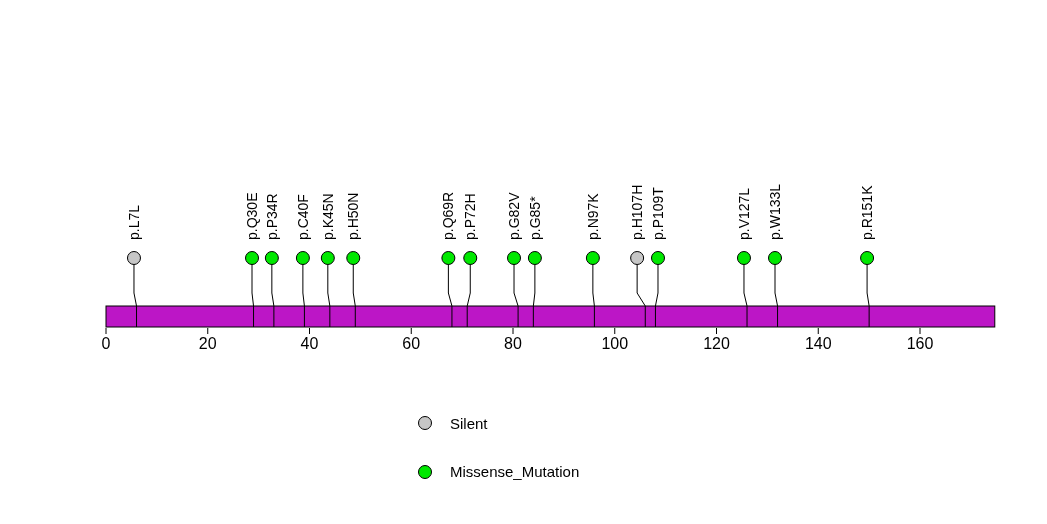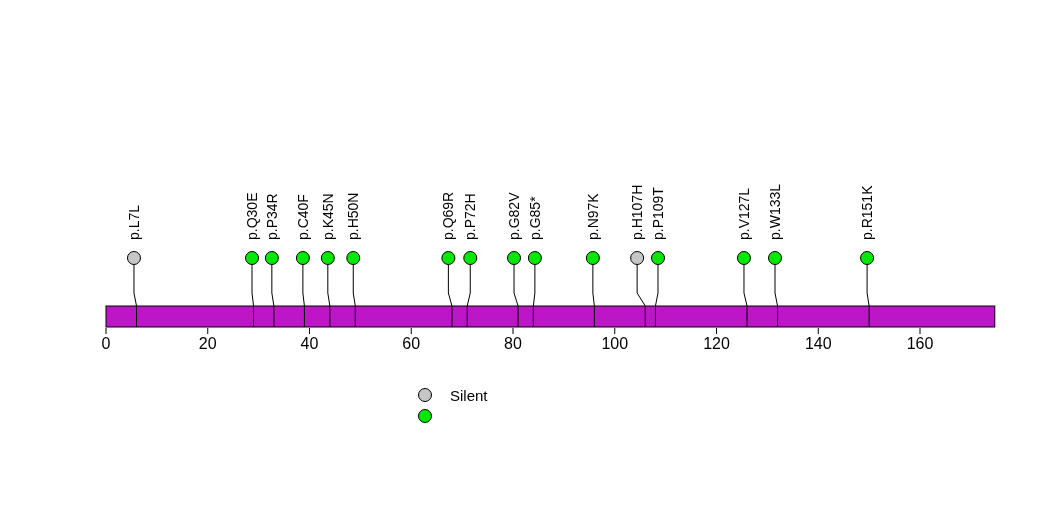--- a/index.html
+++ b/index.html
@@ -1,21 +1,21 @@
 <!DOCTYPE html>
 <html><head>
 <meta charset="utf-8">
 <style>
   html,body{margin:0;padding:0;background:#fff;}
   body{width:1047px;height:524px;overflow:hidden;font-family:"Liberation Sans",sans-serif;}
   .canvas{position:relative;width:1047px;height:524px;background:#fff;}
   #chart-svg{position:absolute;left:0;top:0;}
   #chart-svg text{font-family:"Liberation Sans",sans-serif;fill:#000;}
   .legend{position:absolute;left:418px;top:385px;}
-  .legend-row{display:flex;align-items:center;height:20.5px;}
+  .legend-row{display:flex;align-items:center;height:20.5px;margin-top:28px;}
   .swatch{width:12px;height:12px;border:1px solid #000;border-radius:50%;margin-right:18px;flex:0 0 auto;}
   .legend-label{font-size:15px;color:#000;white-space:nowrap;}
 </style>
 </head>
 <body>
 
 <div class="canvas">
   <svg id="chart-svg" width="1047" height="524" viewBox="0 0 1047 524">
       <rect x="106" y="306" width="888.78625" height="21" fill="#BC16C6" stroke="#000" stroke-width="1"></rect>
       <polyline points="133.98125,258 133.98125,293 136.525,306 136.525,327" fill="none" stroke="#000000" stroke-width="1"></polyline>
@@ -86,15 +86,16 @@
       <text x="872.09" y="240" font-size="14" transform="rotate(-90 872.09 240)">p.R151K</text>
     </svg>
 
   <div class="legend">
     <div class="legend-row">
       <span class="swatch" style="background: rgb(198, 198, 198);"></span>
       <span class="legend-label">Silent</span>
     </div>
     <div class="legend-row">
       <span class="swatch" style="background: rgb(0, 232, 0);"></span>
+      <span class="legend-label">Missense_Mutation</span>
     </div>
   </div>
 </div>
 
 </body></html>

